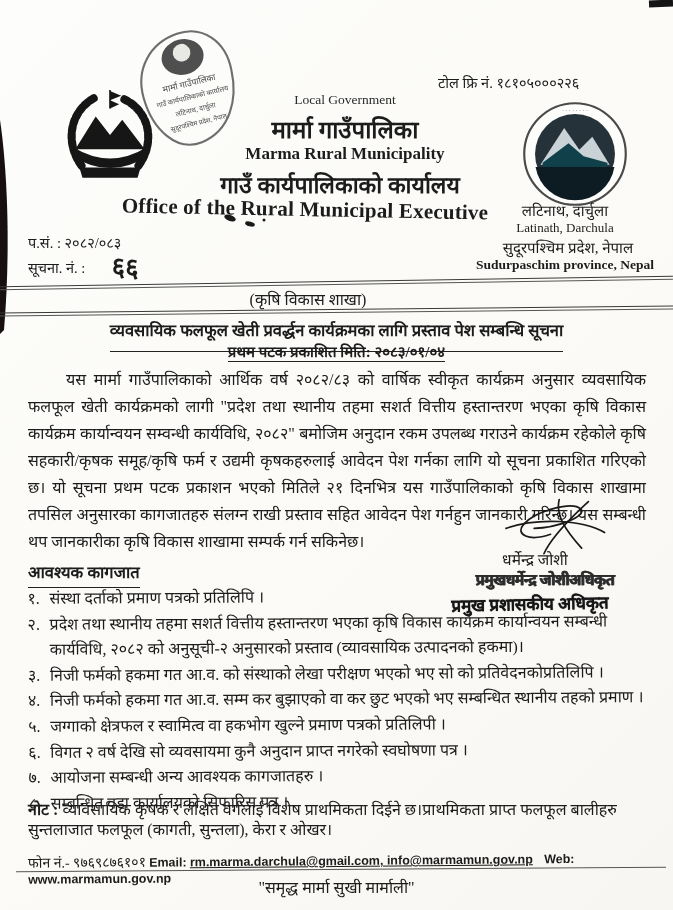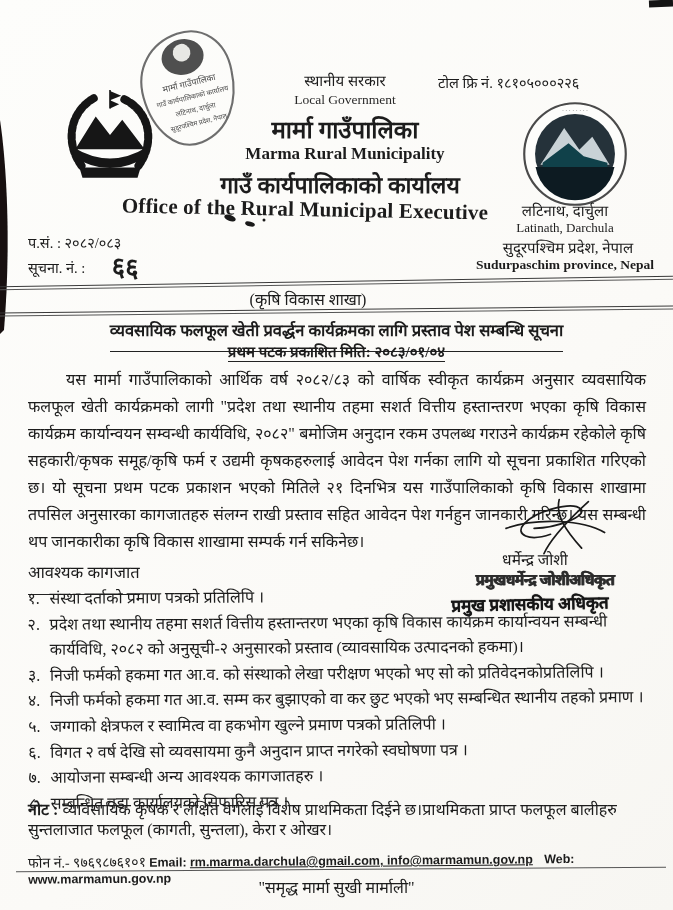--- a/index.html
+++ b/index.html
@@ -38,21 +38,21 @@
     font-size:16px;line-height:27px;text-align:justify;
     text-indent:38px;
   }
   .sig-scribble{transform:rotate(-4deg);}
   .sig-name{font-size:15.5px;}
   .sig-overlap{font-size:15.5px;font-weight:700;color:#2b2b2b;
     text-shadow:0.7px 0 0 #444, -0.5px 0.4px 0 #555;letter-spacing:-0.3px;}
   .sig-bold{font-size:17px;font-weight:800;color:#161616;transform:rotate(-1.2deg);
     text-shadow:0 0 0.8px #222;}
 
-  .docs-head{font-size:16.5px;font-weight:400;border-bottom:1.6px solid #222;display:inline-block;padding-bottom:11px;}
+  .docs-head{font-size:16.5px;font-weight:700;border-bottom:1.6px solid #222;display:inline-block;padding-bottom:4px;}
   .doc-list{font-size:16px;line-height:25.6px;transform:rotate(-0.35deg);}
   .doc-item{display:flex;}
   .doc-num{flex:0 0 22px;}
   .doc-text{flex:1;padding-right:4px;}
 
   .note{font-size:16px;line-height:20px;}
   .note-label{font-weight:700;}
 
   .footer-line{font-size:13px;transform:rotate(-0.5deg);}
   .footer-phone{font-size:14px;}
@@ -102,21 +102,20 @@
     <path d="M18,60 L40,26 L54,46 L66,34 L82,60 Z" fill="#c9d2d6"></path>
     <path d="M20,58 L44,40 L58,52 L80,58 L80,62 L20,62 Z" fill="#10414a"></path>
     <path d="M13.5,62 a37,37 0 0 0 73,0 z" fill="#0d1b22"></path>
     <g fill="#555" font-size="5.5">
       <text x="50" y="12" text-anchor="middle" transform="rotate(0 50 12)">· · · · · · · ·</text>
     </g>
   </svg>
 
   <div class="abs tollfree dev" style="left:438px;top:72px;width:230px;">टोल फ्रि नं. १८१०५०००२२६</div>
 
-  <div class="abs ctr h-small-np dev" style="left:200px;top:70px;width:290px;">स्थानीय सरकार</div>
   <div class="abs ctr h-small-en eng" style="left:200px;top:92px;width:290px;">Local Government</div>
   <div class="abs ctr h-muni-np dev" style="left:180px;top:112px;width:330px;">मार्मा गाउँपालिका</div>
   <div class="abs ctr h-muni-en eng" style="left:180px;top:144px;width:330px;">Marma Rural Municipality</div>
   <div class="abs ctr h-office-np dev" style="left:160px;top:168px;width:360px;">गाउँ कार्यपालिकाको कार्यालय</div>
   <div class="abs ctr h-office-en eng" style="left:80px;top:197px;width:450px;">Office of the Rural Municipal Executive</div>
 
   <div class="abs ctr addr-np dev" style="left:490px;top:200px;width:150px;">लटिनाथ, दार्चुला</div>
   <div class="abs ctr addr-en eng" style="left:490px;top:220px;width:150px;">Latinath, Darchula</div>
   <div class="abs ctr addr-np dev" style="left:478px;top:237px;width:180px;">सुदूरपश्चिम प्रदेश, नेपाल</div>
   <div class="abs ctr addr-en eng" style="left:460px;top:257px;width:210px;font-size:13.5px;font-weight:600;font-family:Liberation Serif, serif;">Sudurpaschim province, Nepal</div>

